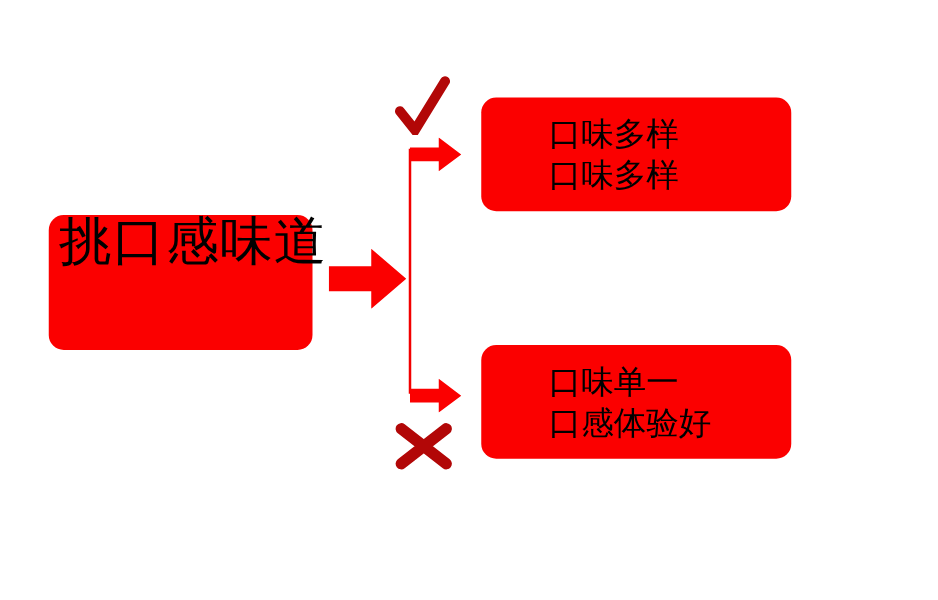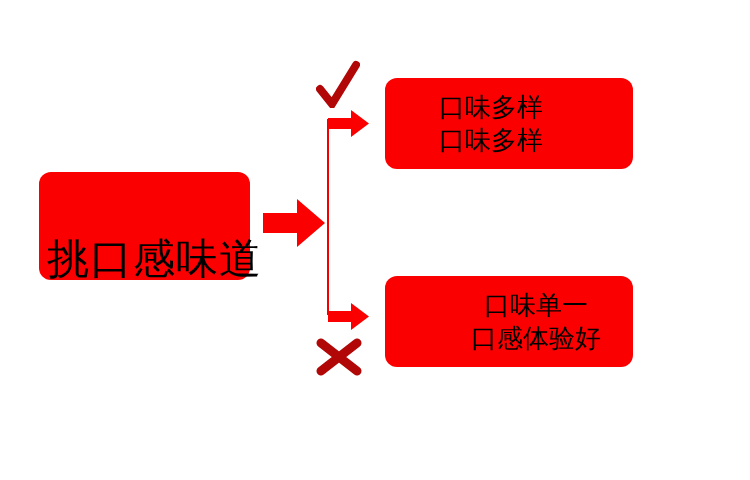--- a/index.html
+++ b/index.html
@@ -1,23 +1,23 @@
 <!DOCTYPE html>
 <html style="--background: #FFFFFF; --box_red: #FB0000; --arrow_red: #FB0000; --connector_red: #F20000; --mark_red: #B20707; --text: #000000;"><head>
 <meta charset="utf-8">
 <style>
   html,body{margin:0;padding:0;}
   body{font-family:"Liberation Sans","DejaVu Sans",sans-serif;background:#fff;}
   .canvas{position:relative;width:750px;height:480px;background:var(--background,#fff);overflow:hidden;}
   .node{position:absolute;background:var(--box_red,#fb0000);border-radius:12px;color:var(--text,#000);}
-  .root-node{left:39px;top:172px;width:211px;height:108px;display:flex;align-items:flex-end;}
+  .root-node{left:39px;top:172px;width:211px;height:108px;display:flex;align-items:flex-start;}
   .root-label{font-size:42px;line-height:1;white-space:nowrap;padding-left:8px;letter-spacing:1px;}
   .branch-node{left:385px;width:248px;height:91px;display:flex;flex-direction:column;justify-content:center;}
   .branch-top{top:78px;}
-  .branch-bottom{top:276px;text-align:center;}
+  .branch-bottom{top:276px;}
   .branch-line{font-size:26px;line-height:33px;padding-left:54px;white-space:nowrap;}
   .connector-v{position:absolute;left:327px;top:119px;width:2px;height:196px;background:var(--connector_red,#f20000);}
   .arrow{position:absolute;color:var(--arrow_red,#fb0000);}
   .arrow-mid{left:263px;top:199px;}
   .arrow-top{left:328px;top:110px;}
   .arrow-bottom{left:328px;top:303px;}
   .mark{position:absolute;color:var(--mark_red,#b20707);}
   .mark-check{left:316px;top:60px;}
   .mark-cross{left:316px;top:338px;}
   svg{display:block;}

